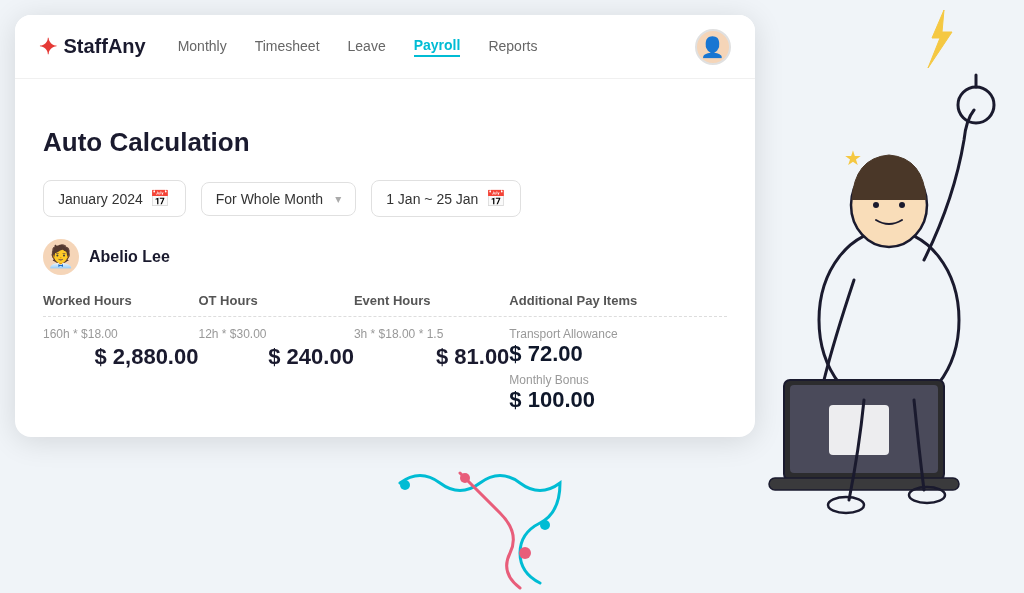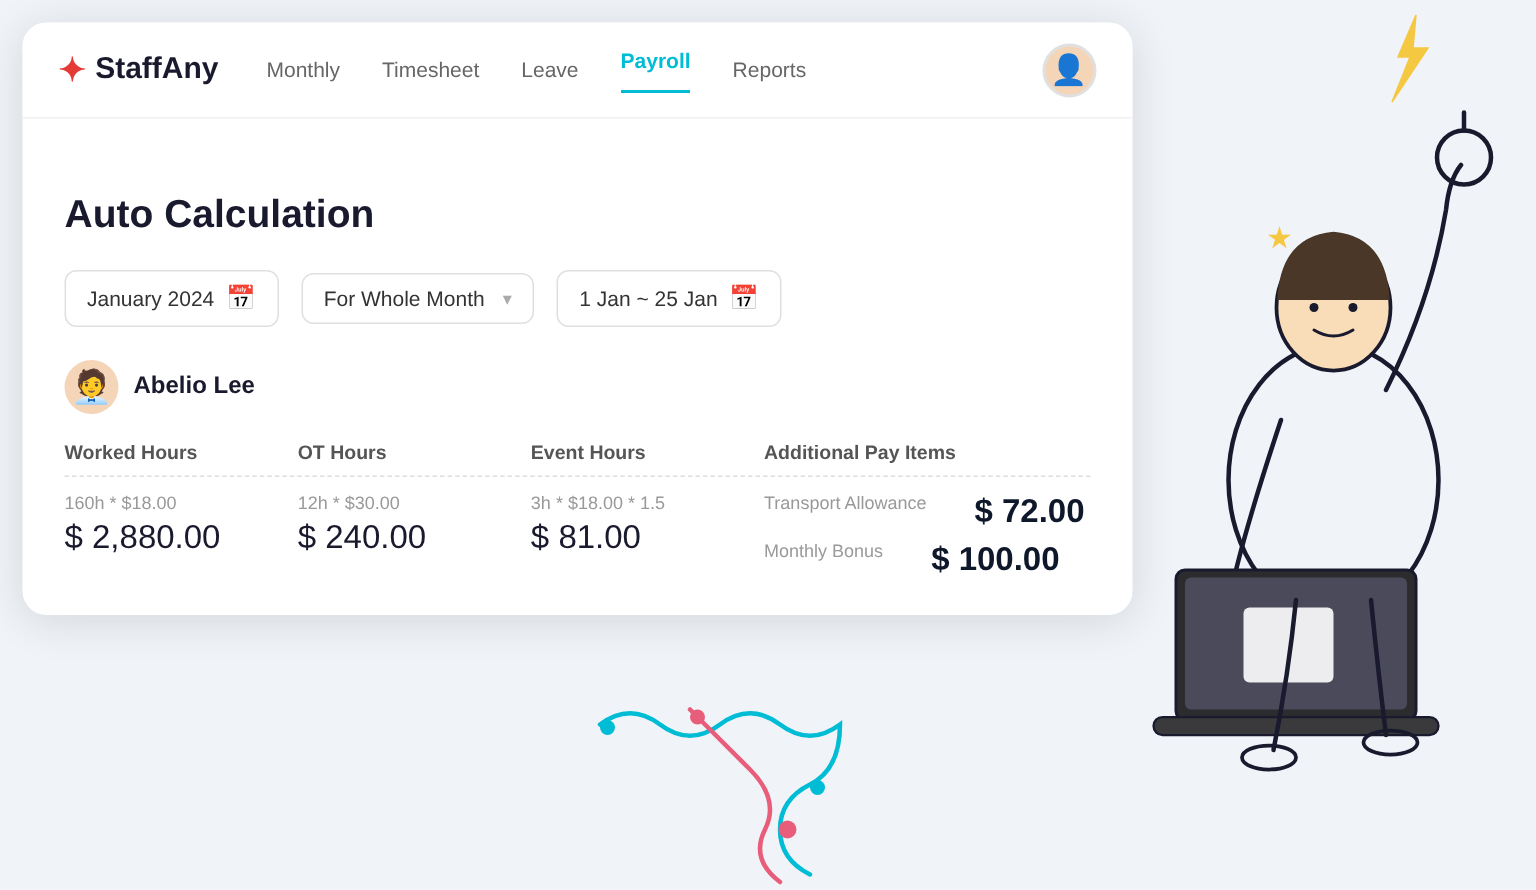--- a/index.html
+++ b/index.html
@@ -60,21 +60,21 @@
       font-size: 14px;
       color: #666;
       cursor: pointer;
       padding-bottom: 2px;
       text-decoration: none;
     }
     .nav-link.active {
       color: #00bcd4;
       font-weight: 600;
       border-bottom: 2px solid #00bcd4;
-      padding-bottom: 12px;
+      padding-bottom: 2px;
     }
     .nav-avatar {
       width: 36px;
       height: 36px;
       border-radius: 50%;
       background: #f5d5b8;
       display: flex;
       align-items: center;
       justify-content: center;
       font-size: 18px;
@@ -172,32 +172,32 @@
       display: flex;
       flex-direction: column;
     }
     .pay-sub {
       font-size: 12px;
       color: #999;
       margin-bottom: 3px;
     }
     .pay-amount {
       font-size: 22px;
-      font-weight: 400;
+      font-weight: 700;
       color: #1a1a2e;
+      text-align: right;
     }
     .pay-additional {
       display: flex;
       flex-direction: column;
       gap: 6px;
     }
     .pay-add-item {
       display: flex;
-      flex-direction: row;
-      gap: 32px;
+      flex-direction: column;
     }
     .pay-add-label {
       font-size: 12px;
       color: #999;
     }
     .pay-add-amount {
       font-size: 22px;
       font-weight: 800;
       color: #0f172a;
     }

